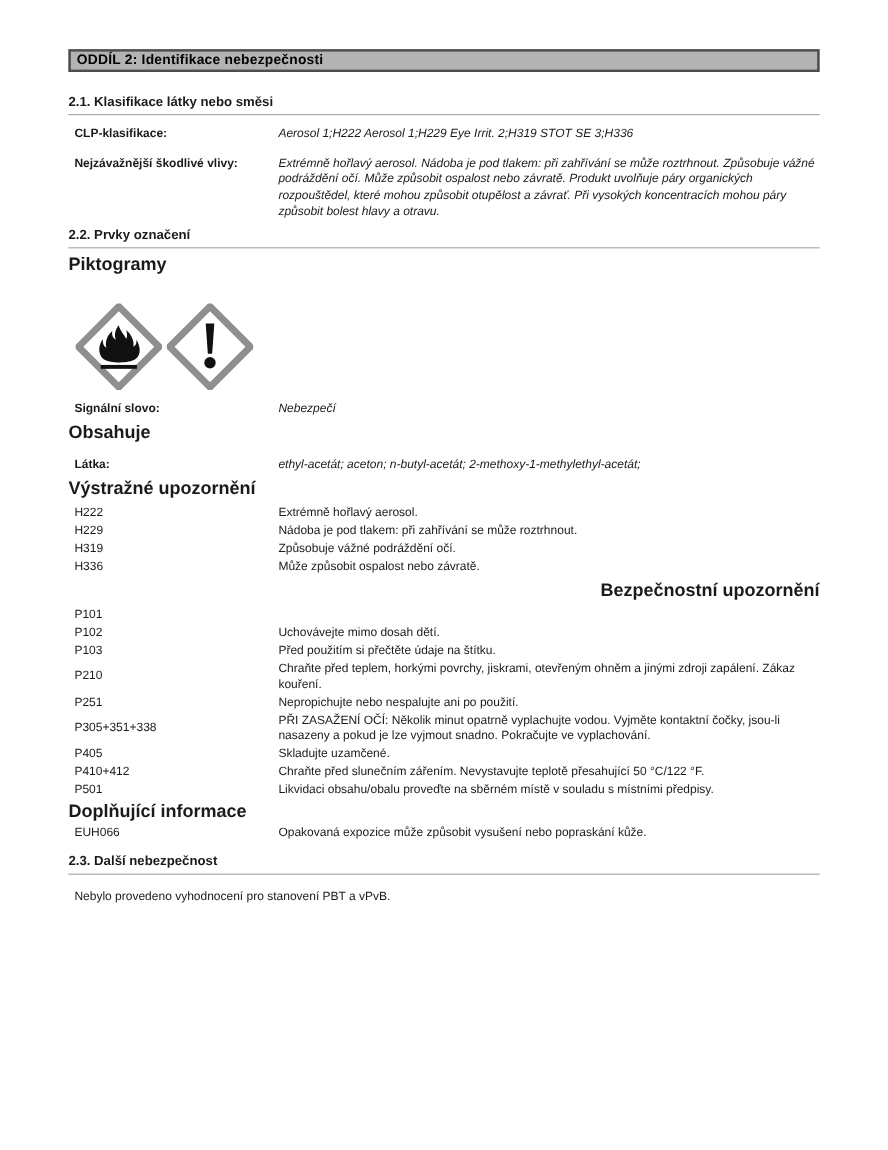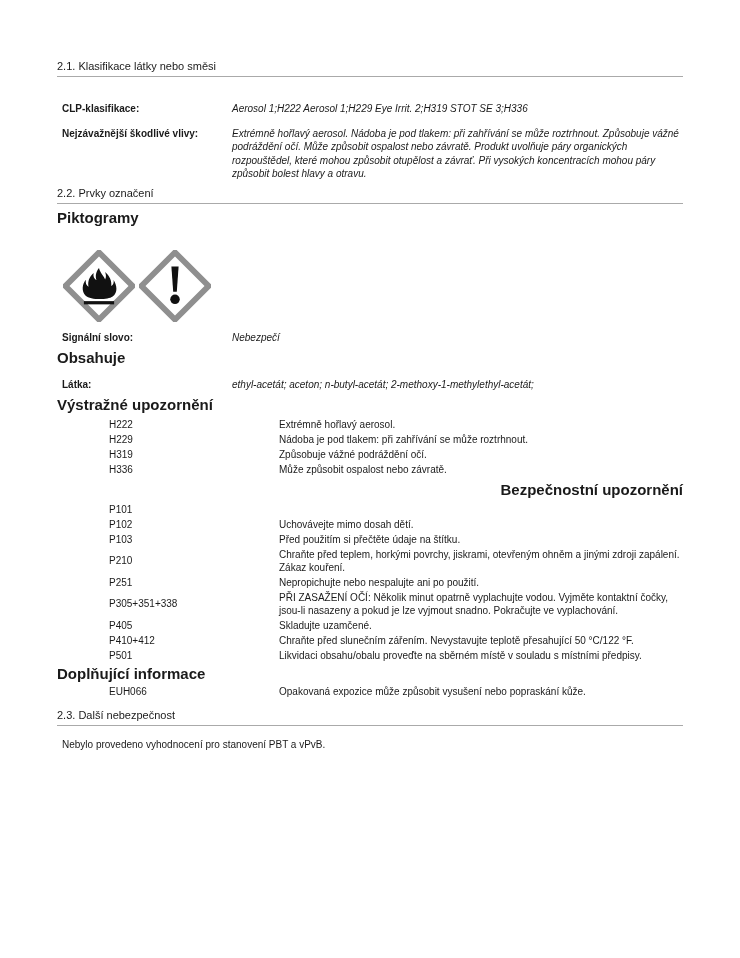--- a/index.html
+++ b/index.html
@@ -23,21 +23,21 @@
     border: 2px solid #4d4d4d;
     padding: 1px 5px 2px 5px;
     font-size: 11.5px;
     font-weight: bold;
     color: #000000;
     letter-spacing: 0.2px;
   }
   
   .ruled-heading {
     font-size: 11px;
-    font-weight: normal;
+    font-weight: bold;
     border-bottom: 1.5px solid #aaaaaa;
     padding-bottom: 4px;
   }
   .h21 { margin-top: 19px; }
   .h22 { margin-top: 7px; }
   .h23 { margin-top: 11px; }
   
   .subhead {
     font-size: 15px;
     font-weight: bold;
@@ -55,21 +55,20 @@
     padding-left: 5px;
   }
   .kv-row .val { flex: 1; font-style: italic; }
   
   .st-row {
     display: flex;
     align-items: center;
     font-size: 10px;
     line-height: 13.2px;
     margin-bottom: 1.8px;
-    margin-left: 47px;
   }
   .st-row .code {
     flex: 0 0 175px;
     padding-left: 5px;
   }
   .st-row .txt { flex: 1; }
   
   .picto-strip {
     display: flex;
     gap: 4px;
@@ -84,24 +83,27 @@
   .body-par {
     font-size: 10px;
     line-height: 13.2px;
   }
 </style>
 </head>
 <body>
 
 <div class="page">
 
+  <div class="section-bar">
+    <span>ODDÍL 2: Identifikace nebezpečnosti</span>
+  </div>
 
   <div class="ruled-heading h21">2.1. Klasifikace látky nebo směsi</div>
 
-  <div class="kv-row" style="margin-top: 25px;">
+  <div class="kv-row" style="margin-top: 9px;">
     <span class="lbl">CLP-klasifikace:</span>
     <span class="val">Aerosol 1;H222 Aerosol 1;H229 Eye Irrit. 2;H319 STOT SE 3;H336</span>
   </div>
 
   <div class="kv-row" style="margin-top: 12px;">
     <span class="lbl">Nejzávažnější škodlivé vlivy:</span>
     <span class="val">Extrémně hořlavý aerosol. Nádoba je pod tlakem: při zahřívání se může roztrhnout. Způsobuje vážné podráždění očí. Může způsobit ospalost nebo závratě. Produkt uvolňuje páry organických rozpouštědel, které mohou způsobit otupělost a závrať. Při vysokých koncentracích mohou páry způsobit bolest hlavy a otravu.</span>
   </div>
 
   <div class="ruled-heading h22">2.2. Prvky označení</div>

